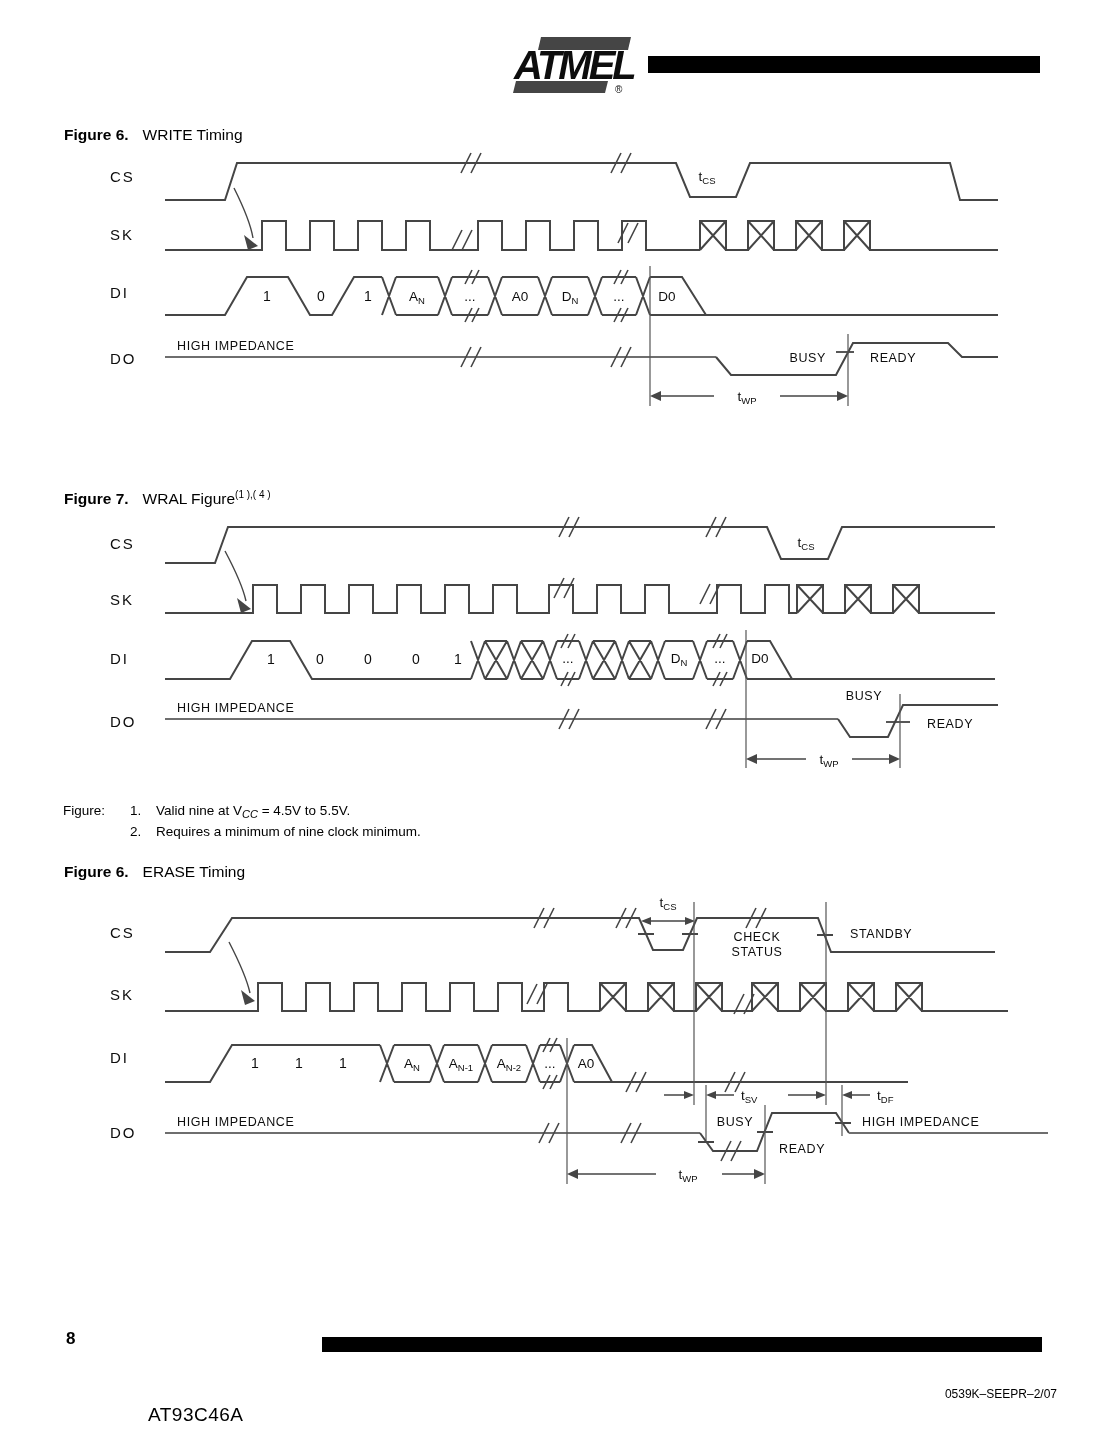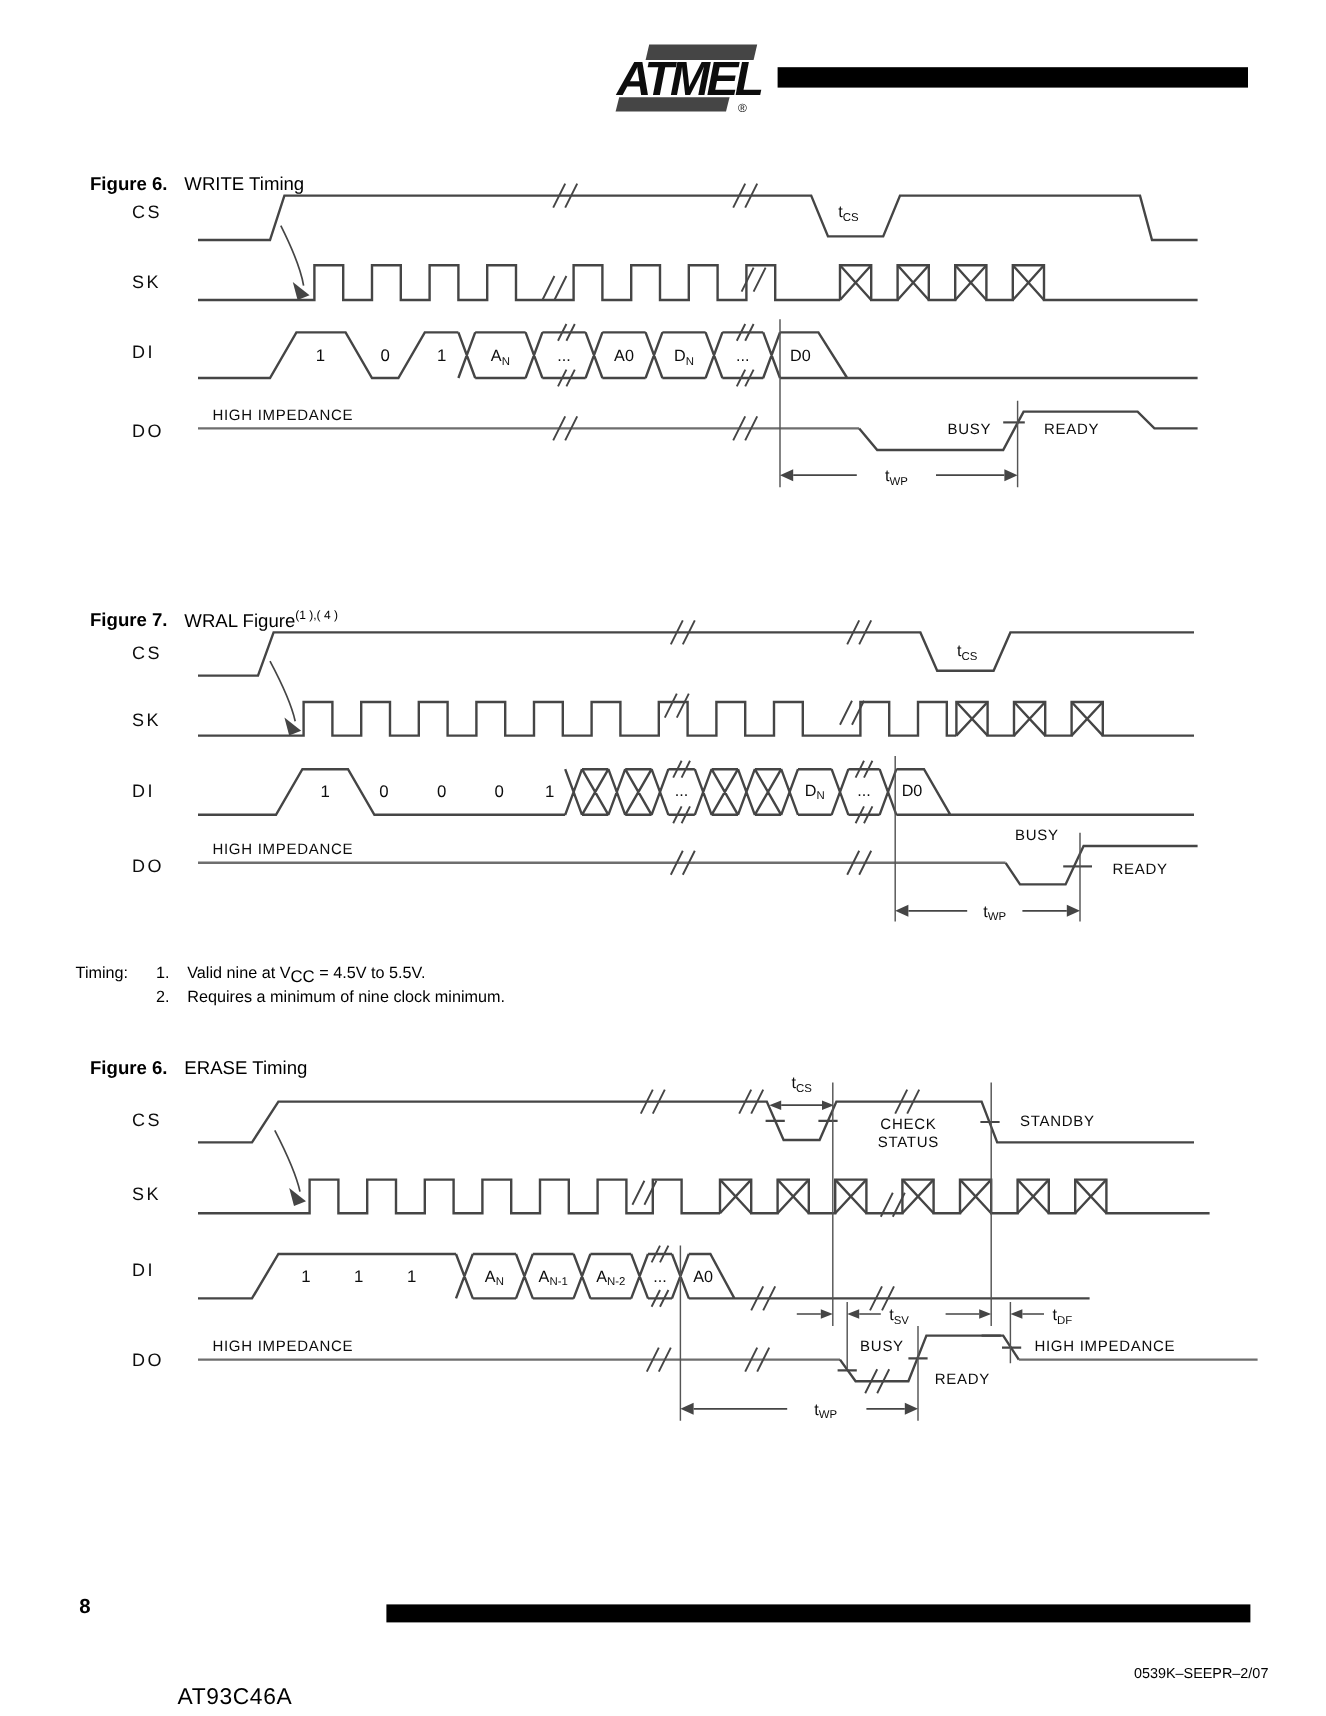--- a/index.html
+++ b/index.html
@@ -21,25 +21,25 @@
   .cell{font-size:13.5px;text-anchor:middle;}
   .sub{font-size:9.5px;}
   .tlab{font-size:13.5px;text-anchor:middle;}
   .tlab-s{font-size:13.5px;text-anchor:start;}
   .ann{font-size:12.5px;letter-spacing:0.6px;}
   .ann-mid{text-anchor:middle;}
   .ann-end{text-anchor:end;}
   .logo-text{font-style:italic;font-weight:900;font-size:40px;letter-spacing:-3px;}
   .logo-reg{font-size:10px;}
   
-  .fig-title{position:absolute;left:75px;font-size:15.5px;white-space:nowrap;margin-top:19px;}
+  .fig-title{position:absolute;left:64px;font-size:15.5px;white-space:nowrap;}
   .fig-title b{font-weight:700;margin-right:14px;}
   .fig-title sup{font-size:10px;}
   .notes{position:absolute;left:63px;top:802px;font-size:13.5px;line-height:18px;}
-  .notes sub{font-size:14px;vertical-align:-3px;}
+  .notes sub{font-size:11px;vertical-align:-3px;font-style:italic;}
   .notes-label{display:inline-block;width:67px;}
   .note-num{display:inline-block;width:26px;}
   .header-bar{position:absolute;left:648px;top:56px;width:392px;height:17px;background:#000;}
   .footer-page{position:absolute;left:66px;top:1329px;font-weight:700;font-size:17px;}
   .footer-part{position:absolute;left:148px;top:1404px;font-weight:400;font-size:19px;letter-spacing:0.5px;}
   .footer-bar{position:absolute;left:322px;top:1337px;width:720px;height:15px;background:#000;}
   .footer-code{position:absolute;right:48px;top:1387px;font-size:12px;}
 </style>
 </head>
 <body>
@@ -53,21 +53,21 @@
   </div>
   <div class="fig-title" style="top:489px">
     <b>Figure 7.</b><span>WRAL Figure</span><sup>(1 ),( 4 )</sup>
   </div>
   <div class="fig-title" style="top:863px">
     <b>Figure 6.</b><span>ERASE Timing</span>
   </div>
 
   <div class="notes">
     <div>
-      <span class="notes-label">Timing:</span><span class="note-num">1.</span><span><span>Valid nine at V</span><sub>CC</sub><span> = 4.5V to 5.5V.</span></span>
+      <span class="notes-label">Figure:</span><span class="note-num">1.</span><span><span>Valid nine at V</span><sub>CC</sub><span> = 4.5V to 5.5V.</span></span>
     </div>
     <div>
       <span class="notes-label"></span><span class="note-num">2.</span><span>Requires a minimum of nine clock minimum.</span>
     </div>
   </div>
 
   <div class="footer-page">8</div>
   <div class="footer-part">AT93C46A</div>
   <div class="footer-bar"></div>
   <div class="footer-code">0539K–SEEPR–2/07</div>

